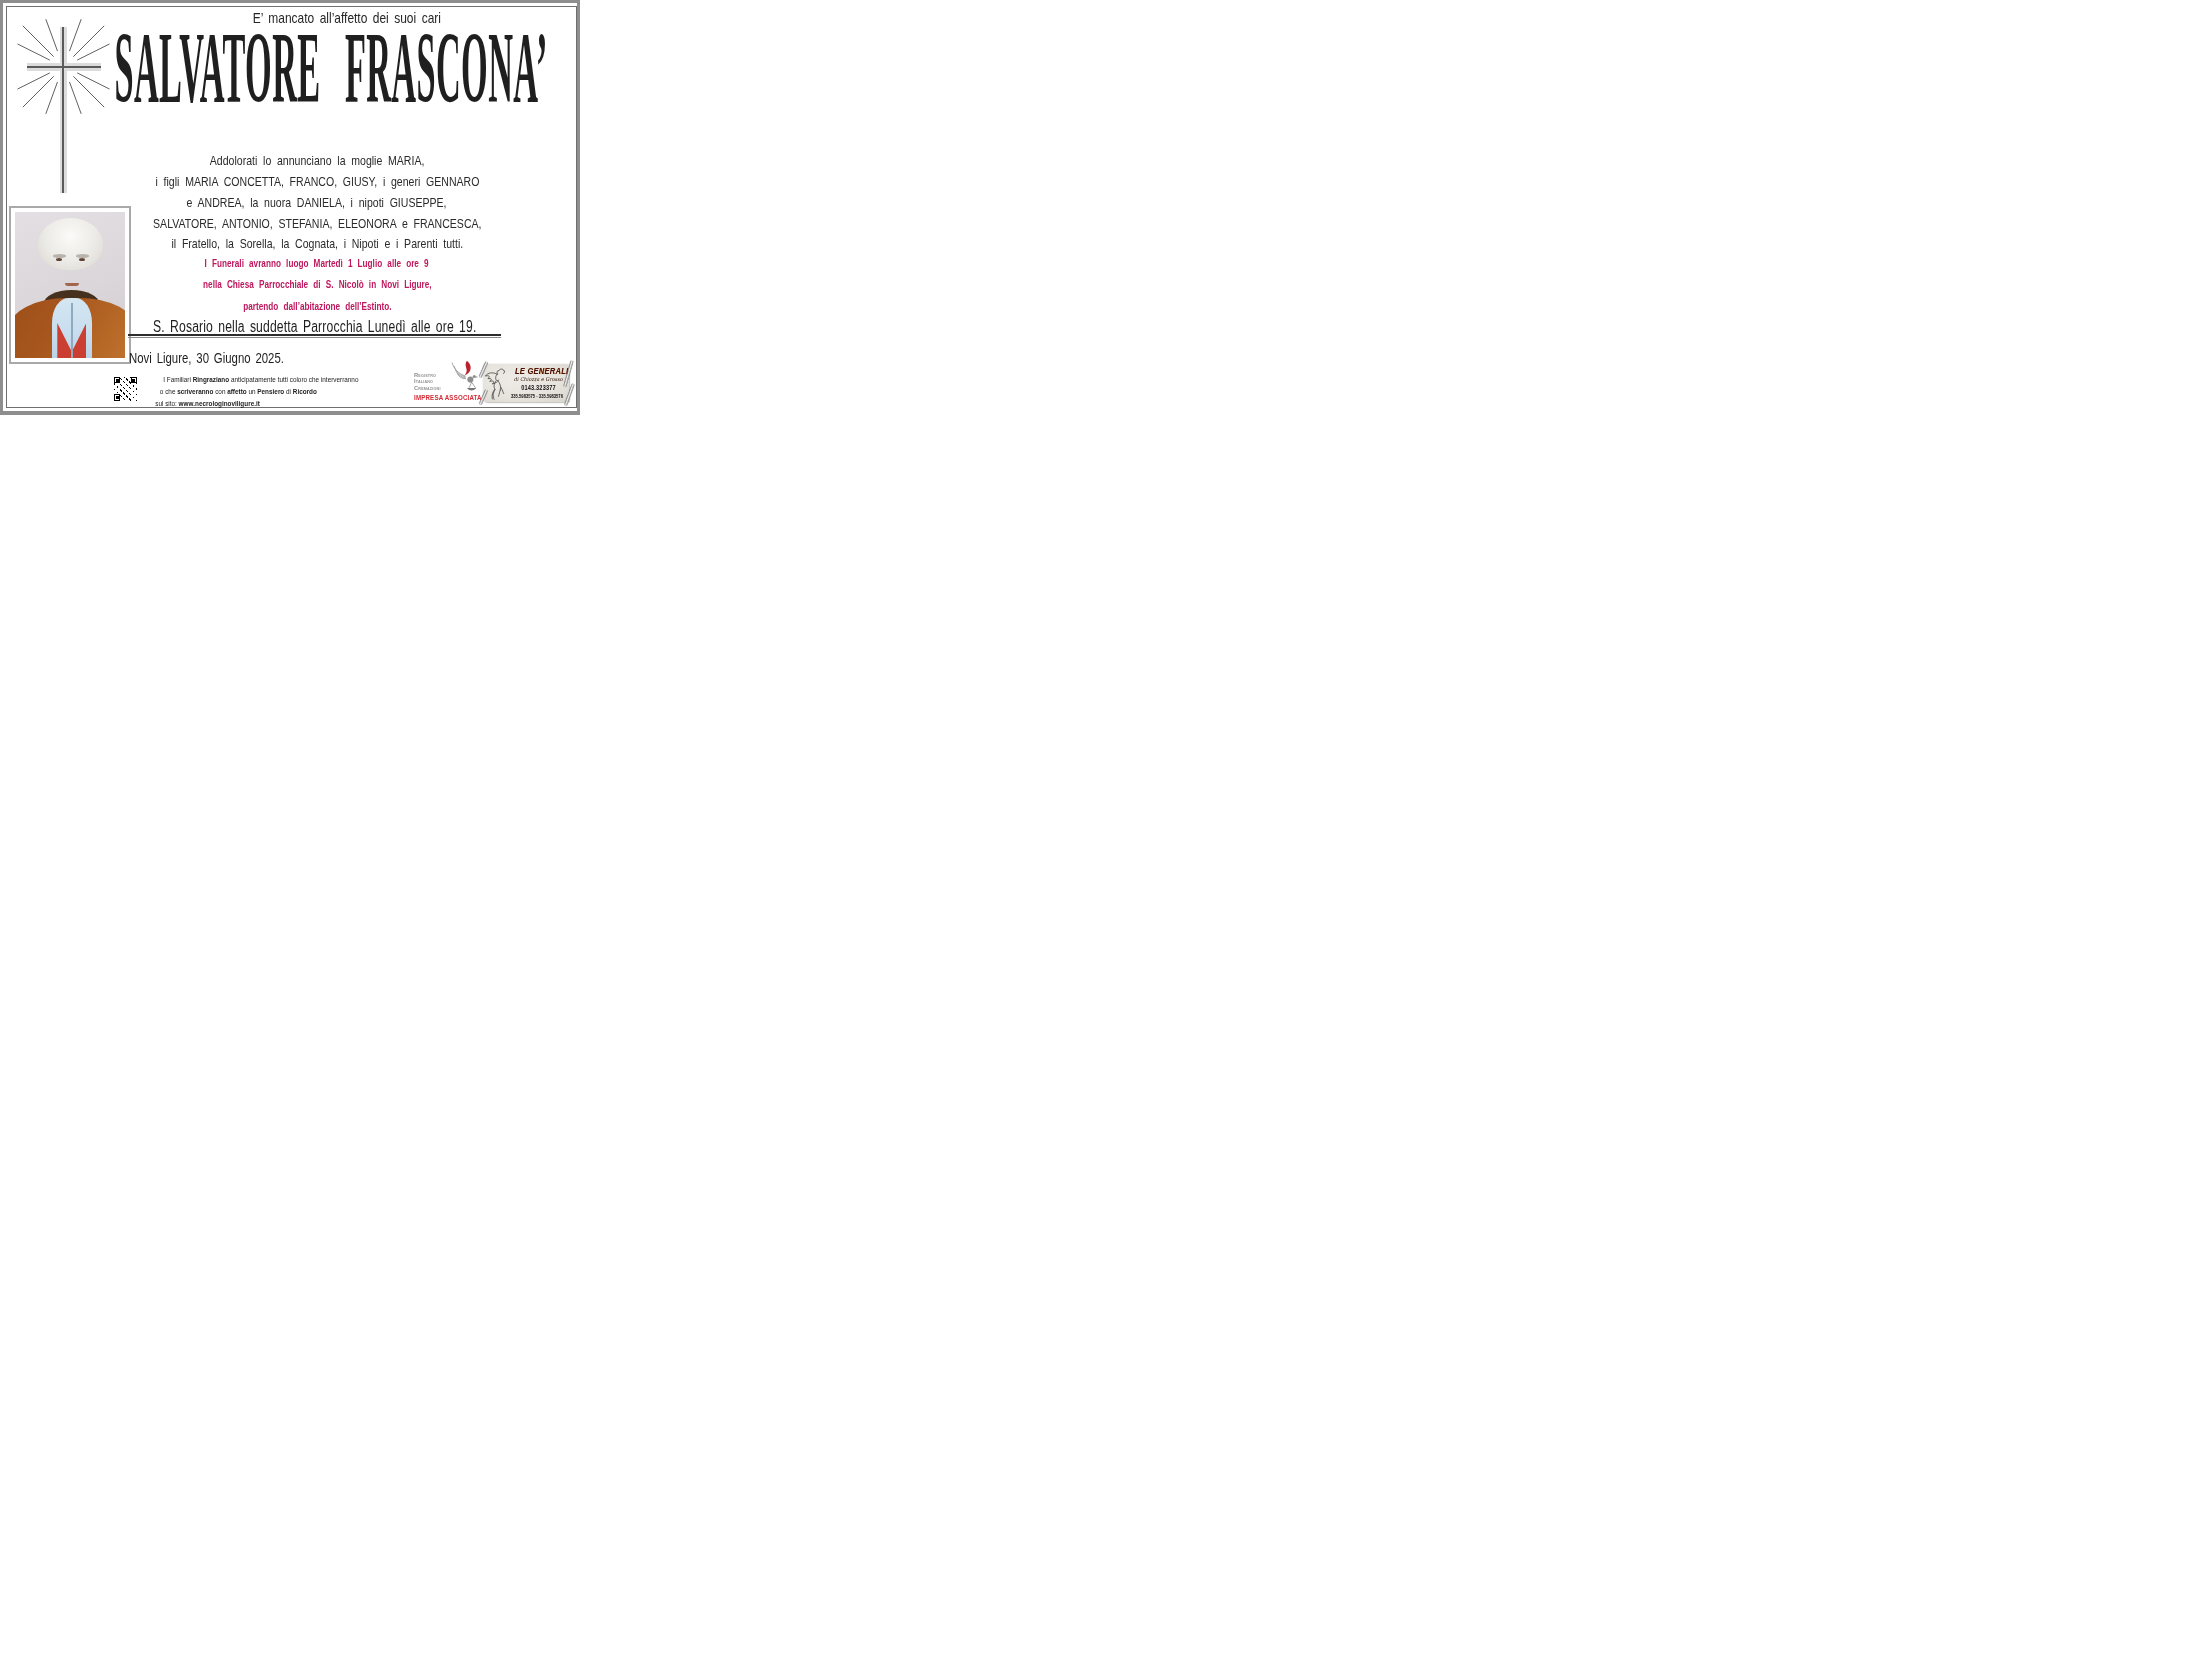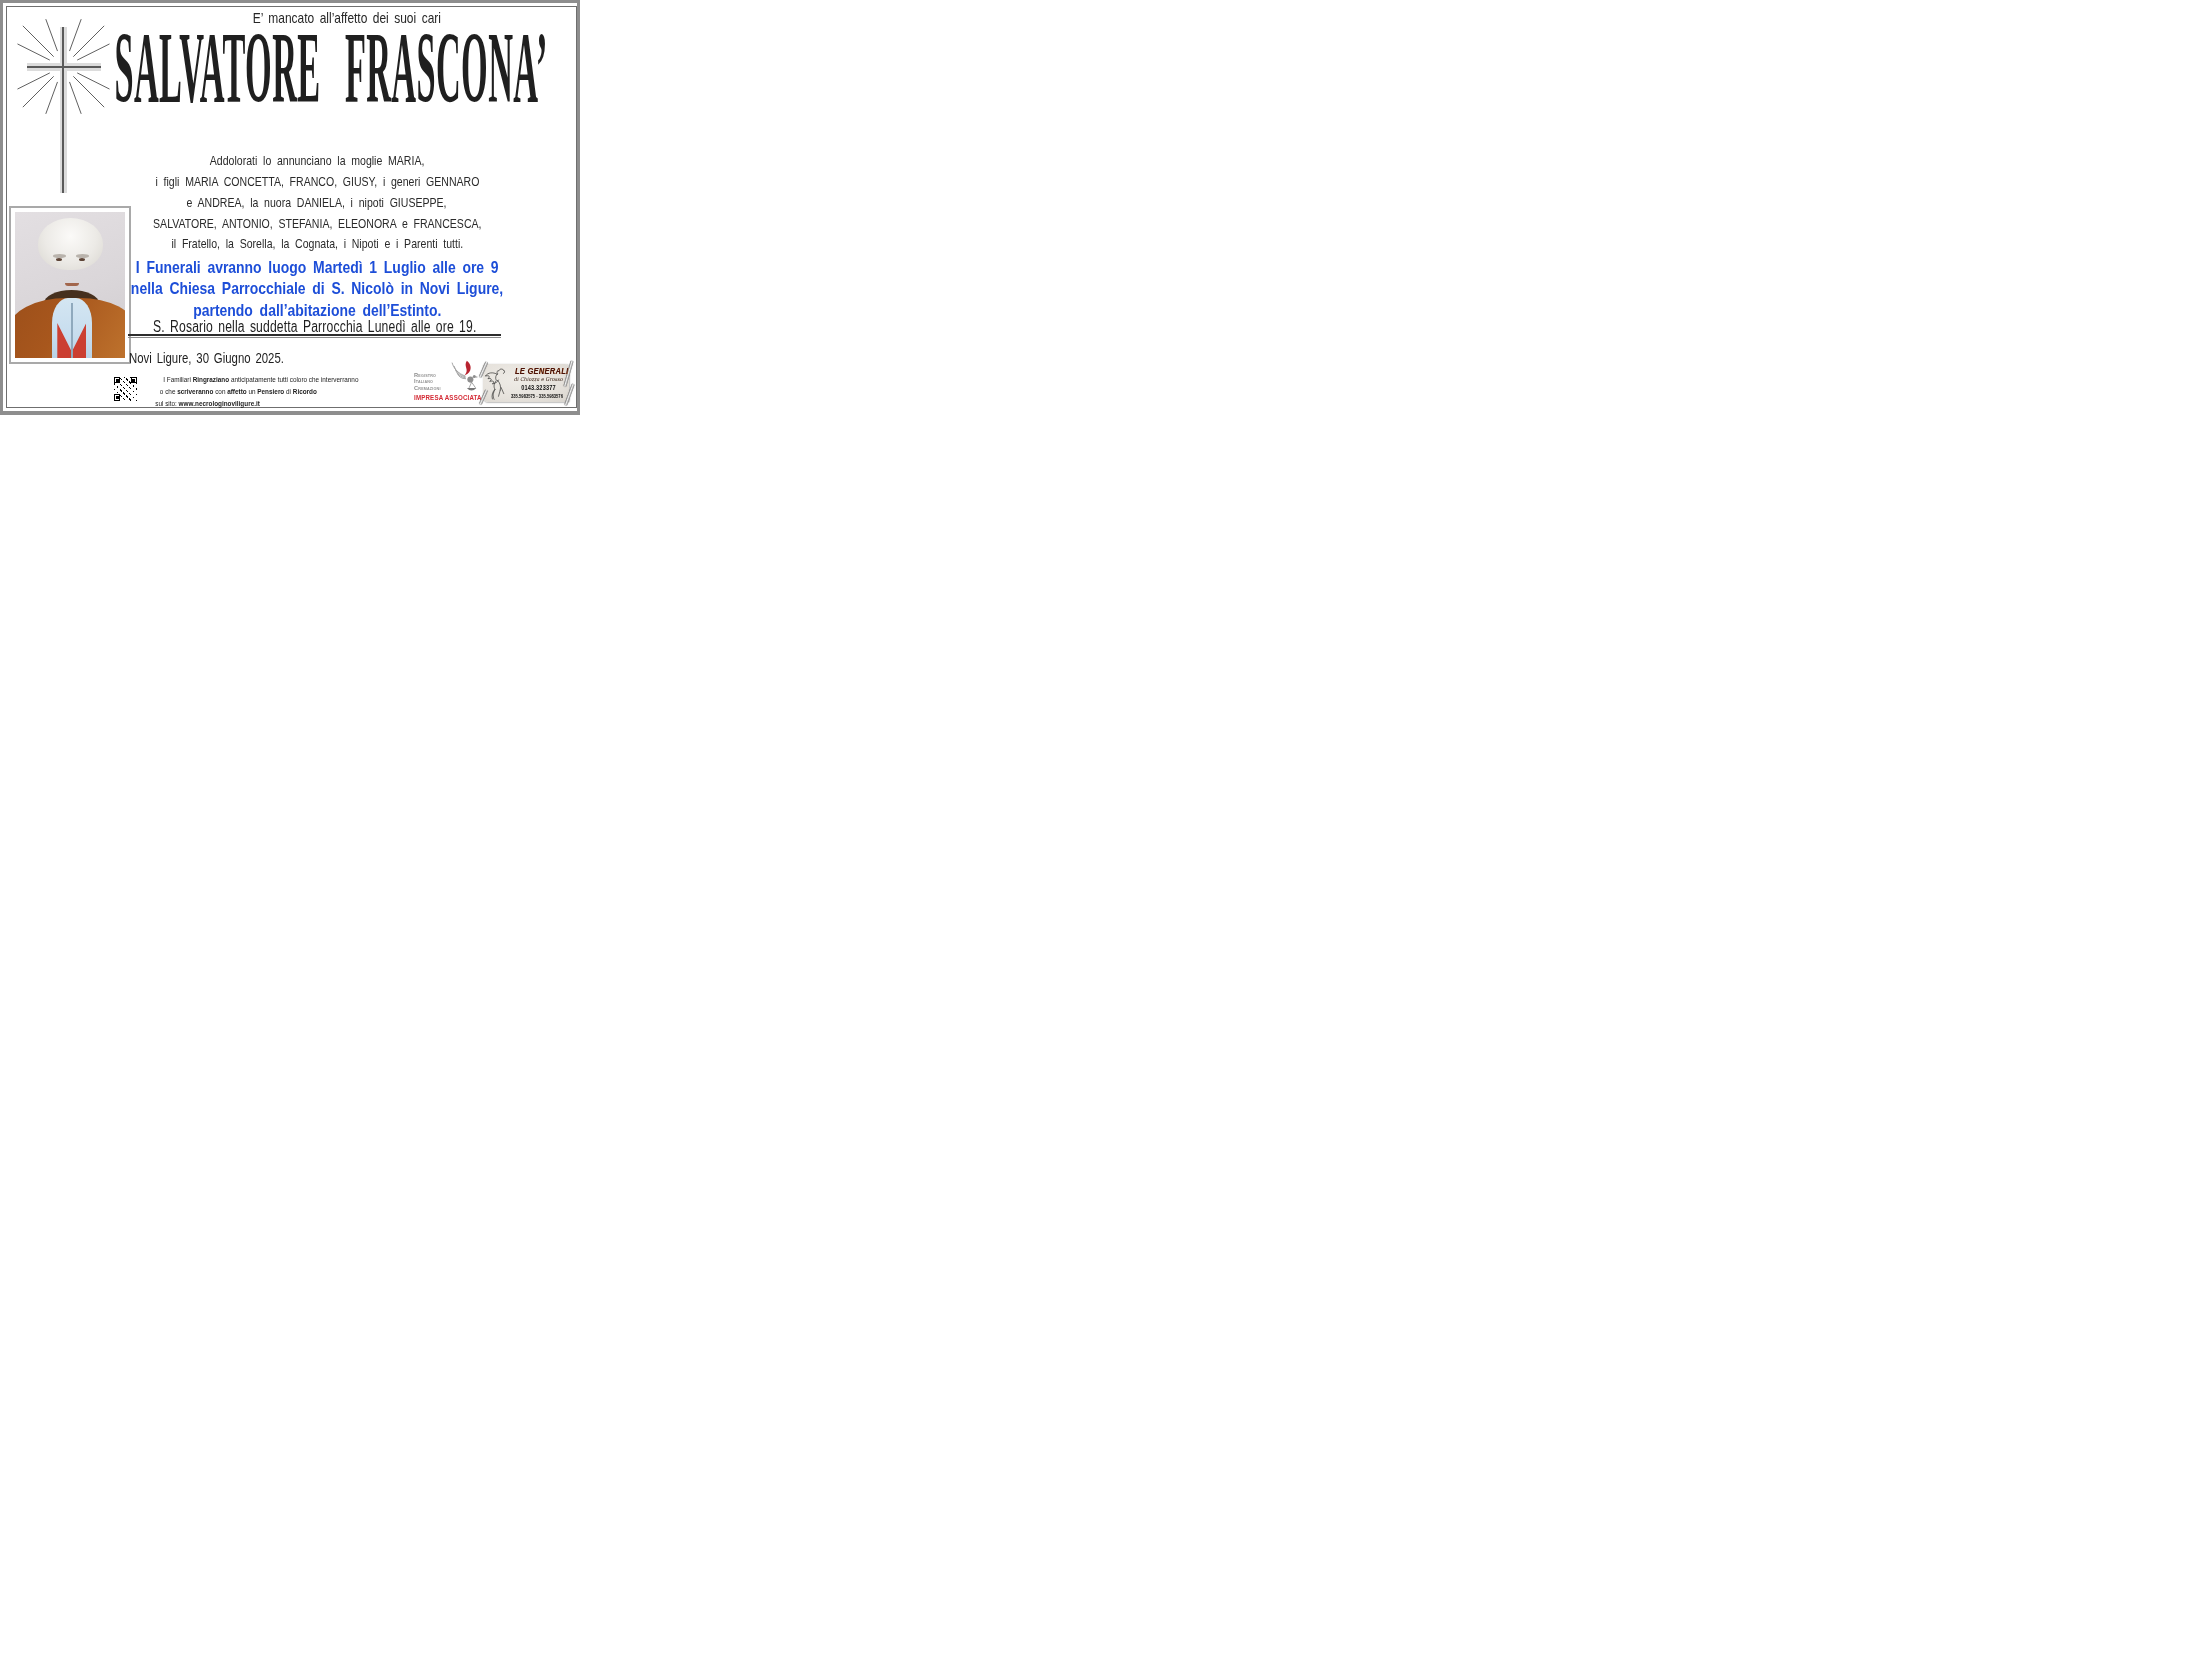--- a/index.html
+++ b/index.html
@@ -51,21 +51,21 @@
   .line{position:absolute;left:57px;width:520px;display:flex;justify-content:center;pointer-events:none;}
   .line>span{display:inline-block;white-space:nowrap;transform-origin:50% 50%;position:relative;}
   .intro{top:9.7px;font-size:14.6px;letter-spacing:0;}
   .intro>span{transform:scaleX(.82);left:30px;word-spacing:2.6px;}
   .title{top:17.6px;font-family:"Liberation Serif", serif;font-weight:bold;font-size:101px;line-height:1;color:#1f1f1f;}
   .title>span{transform:scaleX(.34);left:13.7px;word-spacing:.45em;letter-spacing:.01em;}
   .age{top:111px;font-size:25.6px;}
   .age>span{transform:scaleX(.85);left:31px;word-spacing:3.5px;}
   .body-line{font-size:13.2px;color:#2a2a2a;}
   .body-line>span{transform:scaleX(.80);word-spacing:3.5px;}
-  .bold-line{font-size:17px;font-weight:bold;color:#1d4ed8;}
+  .bold-line{font-size:10px;font-weight:bold;color:#be185d;}
   .bold-line>span{transform:scaleX(.82);word-spacing:3.5px;}
   .t1{top:153px;} .t2{top:174px;} .t3{top:195px;text-align:right;} .t4{top:216px;} .t5{top:236px;}
   .t6{top:258px;} .t7{top:279px;} .t8{top:301px;justify-content:center;}
   .rosary{top:318px;font-size:16px;color:#1e1e1e;}
   .rosary>span{transform:scaleX(.76);left:-2.6px;word-spacing:2.2px;letter-spacing:0.2px;}
   .u1{position:absolute;left:128px;top:334px;width:373px;height:1.8px;background:#2d2d2d;}
   .u2{position:absolute;left:128px;top:337px;width:373px;height:0.9px;background:#8a8a8a;}
   .dateline{position:absolute;left:129px;top:350px;font-size:14.6px;color:#1e1e1e;white-space:nowrap;
     transform:scaleX(.78);transform-origin:0 50%;word-spacing:2.2px;}
   

